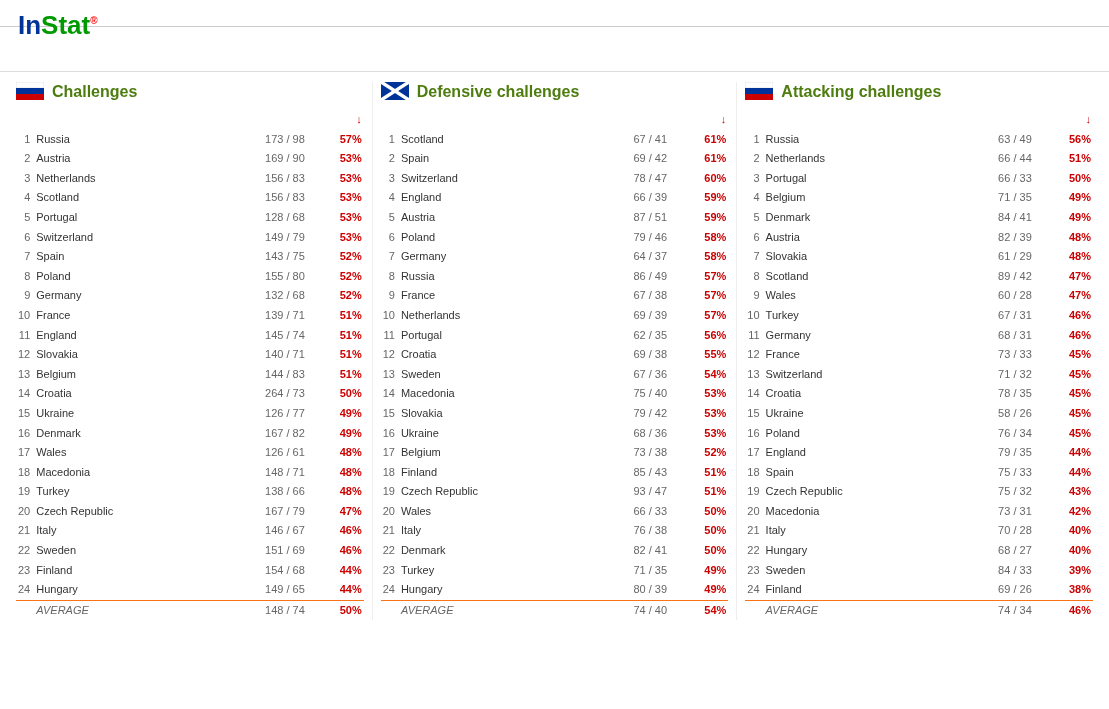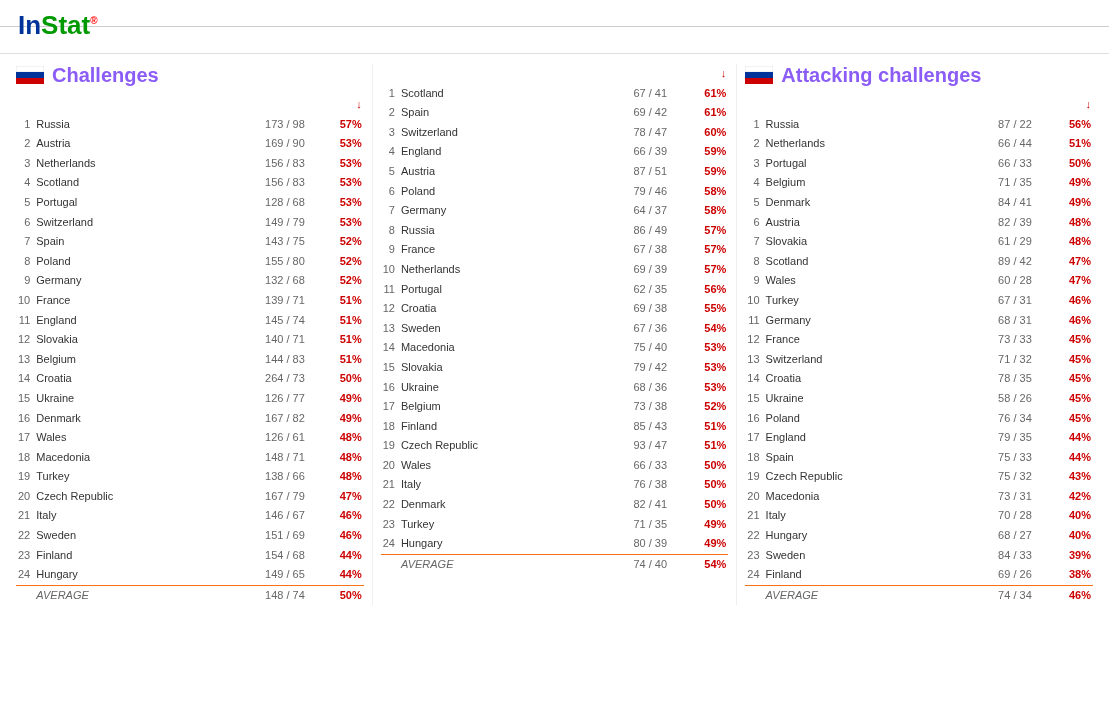--- a/index.html
+++ b/index.html
@@ -7,29 +7,29 @@
     
     .header { text-align: center; padding: 12px 0 6px; border-bottom: 1px solid #ccc; }
     .header-title { font-size: 13px; color: #555; }
     .header-subtitle { font-size: 12px; color: #555; }
     
     .logo { position: absolute; top: 10px; left: 18px; font-size: 26px; font-weight: bold; color: #009900; }
     .logo span { color: #009900; }
     .logo .in { color: #003399; }
     .logo .dot { color: #ff0000; font-size: 10px; vertical-align: super; }
     
-    .top-bar { position: relative; padding: 8px 0; border-bottom: 1px solid #ddd; height: 54px; }
+    .top-bar { position: relative; padding: 8px 0; border-bottom: 1px solid #ddd; height: 72px; }
     
     .content { display: flex; padding: 10px 8px; gap: 0; }
     
     .section { flex: 1; padding: 0 8px; }
     .section:not(:last-child) { border-right: 1px solid #eee; }
     
     .section-header { display: flex; align-items: center; gap: 8px; margin-bottom: 8px; }
-    .section-title { font-size: 20px; font-weight: bold; color: #8b5cf6; }
+    .section-title { font-size: 16px; font-weight: bold; color: #4d7c0f; }
     
     table { width: 100%; border-collapse: collapse; }
     tr { line-height: 1.6; }
     .avg-row { border-top: 1px solid #f97316; }
     
     td { padding: 1px 2px; white-space: nowrap; }
     td.num { color: #666; width: 18px; text-align: right; padding-right: 4px; }
     td.name { color: #333; }
     td.vals { text-align: right; color: #666; }
     td.pct { color: #cc0000; font-weight: bold; text-align: right; }
@@ -239,20 +239,28 @@
         <tr class="avg-row">
           <td></td>
           <td class="avg-label">AVERAGE</td>
           <td class="vals">148 / 74</td>
           <td class="pct">50%</td>
         </tr>
       </tbody>
     </table>
   </div>
       <div class="section">
+    <div class="section-header">
+      <span><svg width="28" height="18" xmlns="http://www.w3.org/2000/svg">
+    <rect width="28" height="18" fill="#003399"></rect>
+    <line x1="0" y1="0" x2="28" y2="18" stroke="white" stroke-width="3.5"></line>
+    <line x1="28" y1="0" x2="0" y2="18" stroke="white" stroke-width="3.5"></line>
+  </svg></span>
+      <span class="section-title">Defensive challenges</span>
+    </div>
     <table>
       <thead>
         <tr>
           <td colspan="3"></td>
           <td class="pct">↓</td>
         </tr>
       </thead>
       <tbody>
 
     <tr>
@@ -446,21 +454,21 @@
         <tr>
           <td colspan="3"></td>
           <td class="pct">↓</td>
         </tr>
       </thead>
       <tbody>
 
     <tr>
       <td class="num">1</td>
       <td class="name">Russia</td>
-      <td class="vals">87 / 22</td>
+      <td class="vals">63 / 49</td>
       <td class="pct">56%</td>
     </tr>
 
     <tr>
       <td class="num">2</td>
       <td class="name">Netherlands</td>
       <td class="vals">66 / 44</td>
       <td class="pct">51%</td>
     </tr>
 

